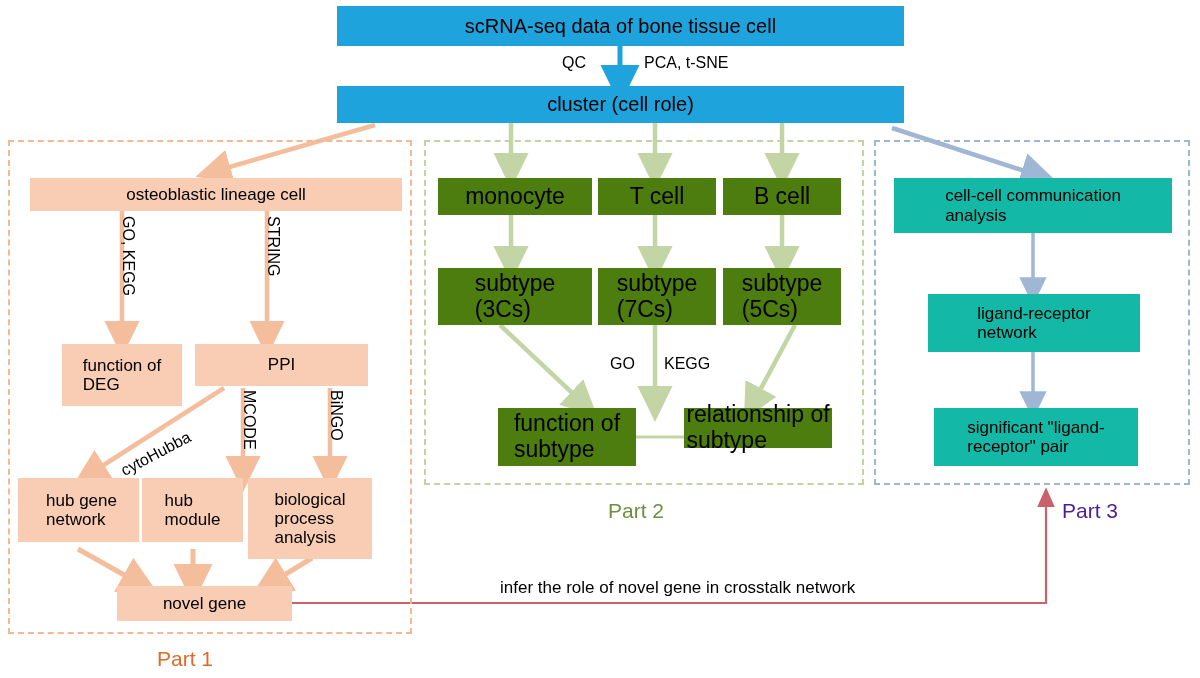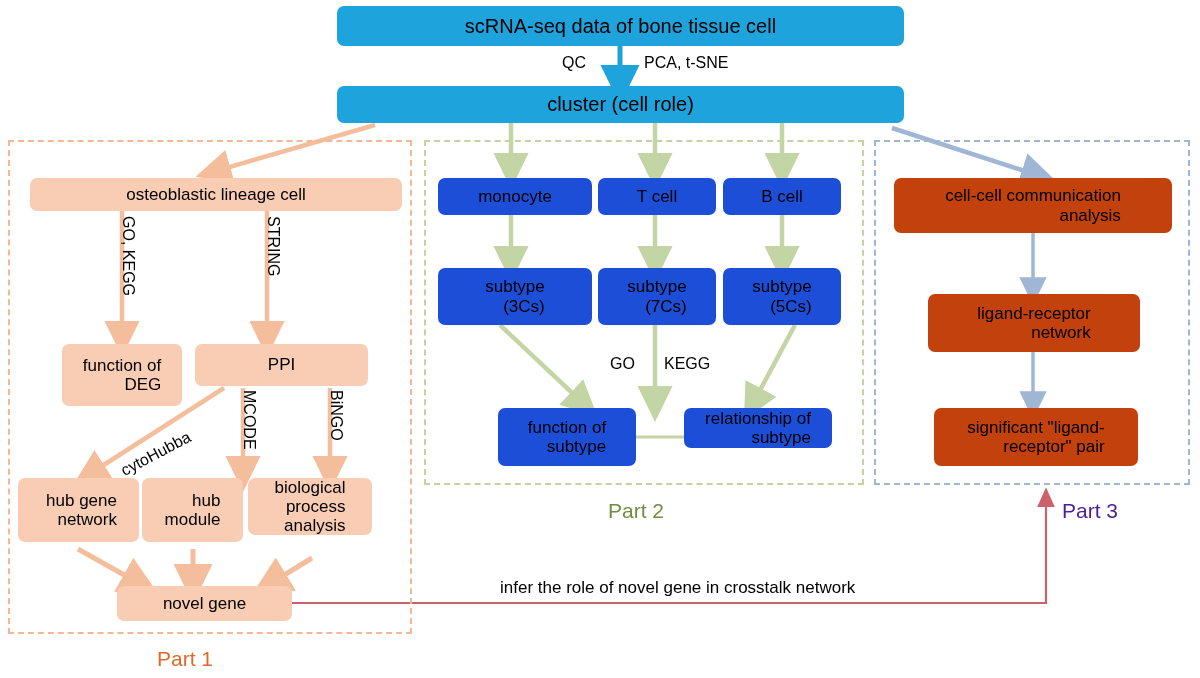--- a/index.html
+++ b/index.html
@@ -2,25 +2,25 @@
 <html><head>
 <meta charset="utf-8">
 <style>
   html,body{margin:0;padding:0;background:#ffffff;}
   body{width:1200px;height:678px;position:relative;overflow:hidden;
        font-family:"Liberation Sans","DejaVu Sans",sans-serif;}
   #stage{position:absolute;left:0;top:0;width:1200px;height:678px;}
   svg#wires{position:absolute;left:0;top:0;width:1200px;height:678px;pointer-events:none;}
 
   .box{position:absolute;display:flex;align-items:center;justify-content:center;
-       text-align:right;color:#000;line-height:1.12;box-sizing:border-box;border-radius:7px;}
+       text-align:left;color:#000;line-height:1.12;box-sizing:border-box;}
   .blue{background:#1fa3dc;font-size:20px;}
   .peach{background:#f8cdb4;font-size:17px;}
-  .green{background:#1d4ed8;font-size:17px;}
-  .steel{background:#c2410c;font-size:17px;}
+  .green{background:#4d7c0f;font-size:23px;}
+  .steel{background:#14b8a6;font-size:17px;}
 
   .dashbox{position:absolute;box-sizing:border-box;}
   .d-orange{border:2px dashed #f3b895;}
   .d-green{border:2px dashed #c2d3a4;}
   .d-blue{border:2px dashed #9fb6d4;}
 
   .lbl{position:absolute;font-size:16px;color:#000;white-space:nowrap;}
   .lbl-rot{position:absolute;font-size:16px;color:#000;white-space:nowrap;
            transform-origin:0 0;transform:rotate(90deg);}
   .lbl-diag{position:absolute;font-size:16px;color:#000;white-space:nowrap;
@@ -110,21 +110,21 @@
   <div class="box peach" style="left:195px;top:344px;width:173px;height:42px;">PPI</div>
 
   <div class="lbl-diag" style="left:118px;top:464px;">cytoHubba</div>
   <div class="lbl-rot" style="left:258px;top:390px;">MCODE</div>
   <div class="lbl-rot" style="left:345px;top:390px;">BiNGO</div>
 
   <div class="box peach" style="left:18px;top:478px;width:121px;height:64px;white-space:pre-line;padding-left:6px;">hub gene
 network</div>
   <div class="box peach" style="left:142px;top:478px;width:101px;height:64px;white-space:pre-line;">hub
 module</div>
-  <div class="box peach" style="left:248px;top:478px;width:124px;height:57px;white-space:pre-line;">biological
+  <div class="box peach" style="left:248px;top:478px;width:124px;height:81px;white-space:pre-line;">biological
 process
 analysis</div>
 
   <div class="box peach" style="left:117px;top:586px;width:175px;height:35px;">novel gene</div>
 
   <div class="partlbl p1" style="left:157px;top:647px;">Part 1</div>
 
   <div class="box green" style="left:438px;top:178px;width:154px;height:37px;">monocyte</div>
   <div class="box green" style="left:598px;top:178px;width:118px;height:37px;">T cell</div>
   <div class="box green" style="left:723px;top:178px;width:118px;height:37px;">B cell</div>

